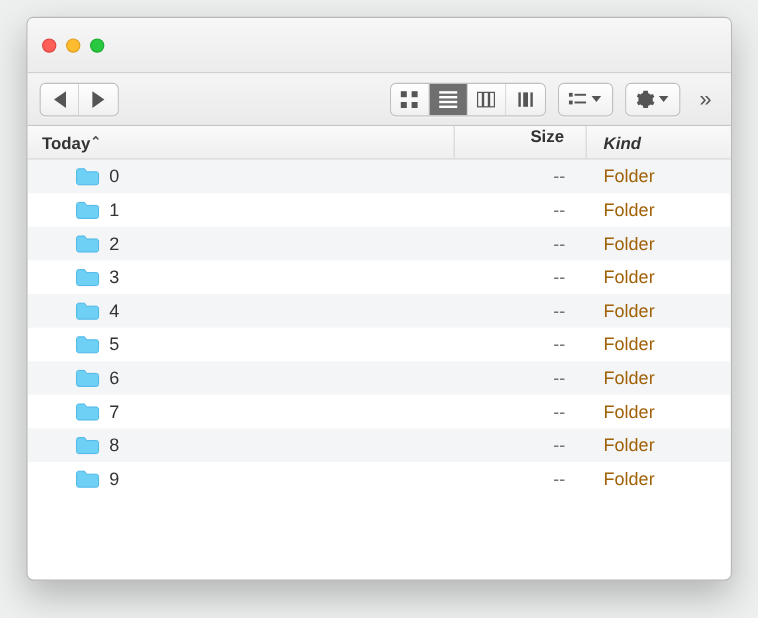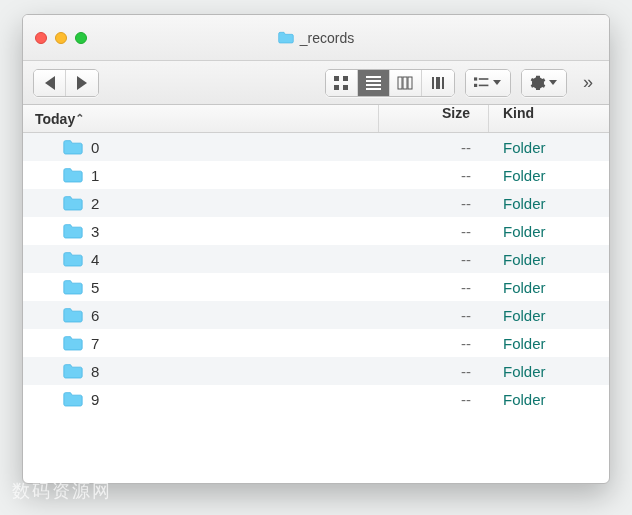--- a/index.html
+++ b/index.html
@@ -50,51 +50,43 @@
     .overflow { font-size:18px; color:#555; padding:0 6px; }
 
     .header-row {
       height:28px; background:linear-gradient(#fafafa,#efefef);
       border-bottom:1px solid #cfcfcf;
       display:flex; align-items:center; font-size:14px; color:#333; font-weight:600;
     }
     .col-name { flex:1; padding-left:12px; display:flex; align-items:center; border-right:1px solid #d7d7d7; height:100%;}
     .col-name .sort { margin-right:10px; font-size:11px; color:#555;}
     .col-size { width:110px; text-align:right; padding-right:18px; border-right:1px solid #d7d7d7; height:100%; display:flex; align-items:flex-start; justify-content:flex-end;}
-    .col-kind { width:120px; padding-left:14px; height:100%; display:flex; align-items:flex-start;}
+    .col-kind { width:120px; padding-left:14px; height:100%; display:flex; align-items:center;font-style:italic;}
 
     .body { flex:1; overflow:auto; }
     .row { height:28px; display:flex; align-items:center; font-size:15px; color:#333;}
     .row:nth-child(odd){ background:#f3f5f7; }
     .row .cell-name { flex:1; display:flex; align-items:center; gap:8px; padding-left:40px;}
     .row .cell-size { width:110px; text-align:right; padding-right:18px; color:#6d6d6d;}
-    .row .cell-kind { width:120px; padding-left:14px; color:#0f766e;}
+    .row .cell-kind { width:120px; padding-left:14px; color:#a16207;}
     .folder-lg { width:20px; height:16px; }
 
     .watermark { position:absolute; left:12px; bottom:12px; color:rgba(255,255,255,.7); font-size:12px;}
     .watermark .big{font-size:18px;letter-spacing:2px;}
   </style>
 </head>
 <body>
 
 <div class="window">
 
   <div class="titlebar">
     <div class="traffic">
       <div class="light close"></div>
       <div class="light min"></div>
       <div class="light max"></div>
-    </div>
-    <div class="title-center">
-      <span class="folder-sm">
-        <svg viewBox="0 0 24 20">
-            <path d="M1 4c0-1 .8-2 2-2h6l2 3h10c1 0 2 1 2 2v9c0 1-1 2-2 2H3c-1 0-2-1-2-2V4z" fill="#6fd0f6" stroke="#4bb7e6"></path>
-          </svg>
-      </span>
-      <span>_records</span>
     </div>
   </div>
 
   <div class="toolbar">
     <div class="seg">
       <div class="btn">
           <span class="chev left"></span>
         </div>
       <div class="btn">
           <span class="chev"></span>
@@ -288,14 +280,13 @@
           </span>
           <span>9</span>
         </div>
         <div class="cell-size">--</div>
         <div class="cell-kind">Folder</div>
       </div>
     </div>
 </div>
 
 <div class="watermark">
-  <div class="big">数码资源网</div>
 </div>
 
 </body></html>

